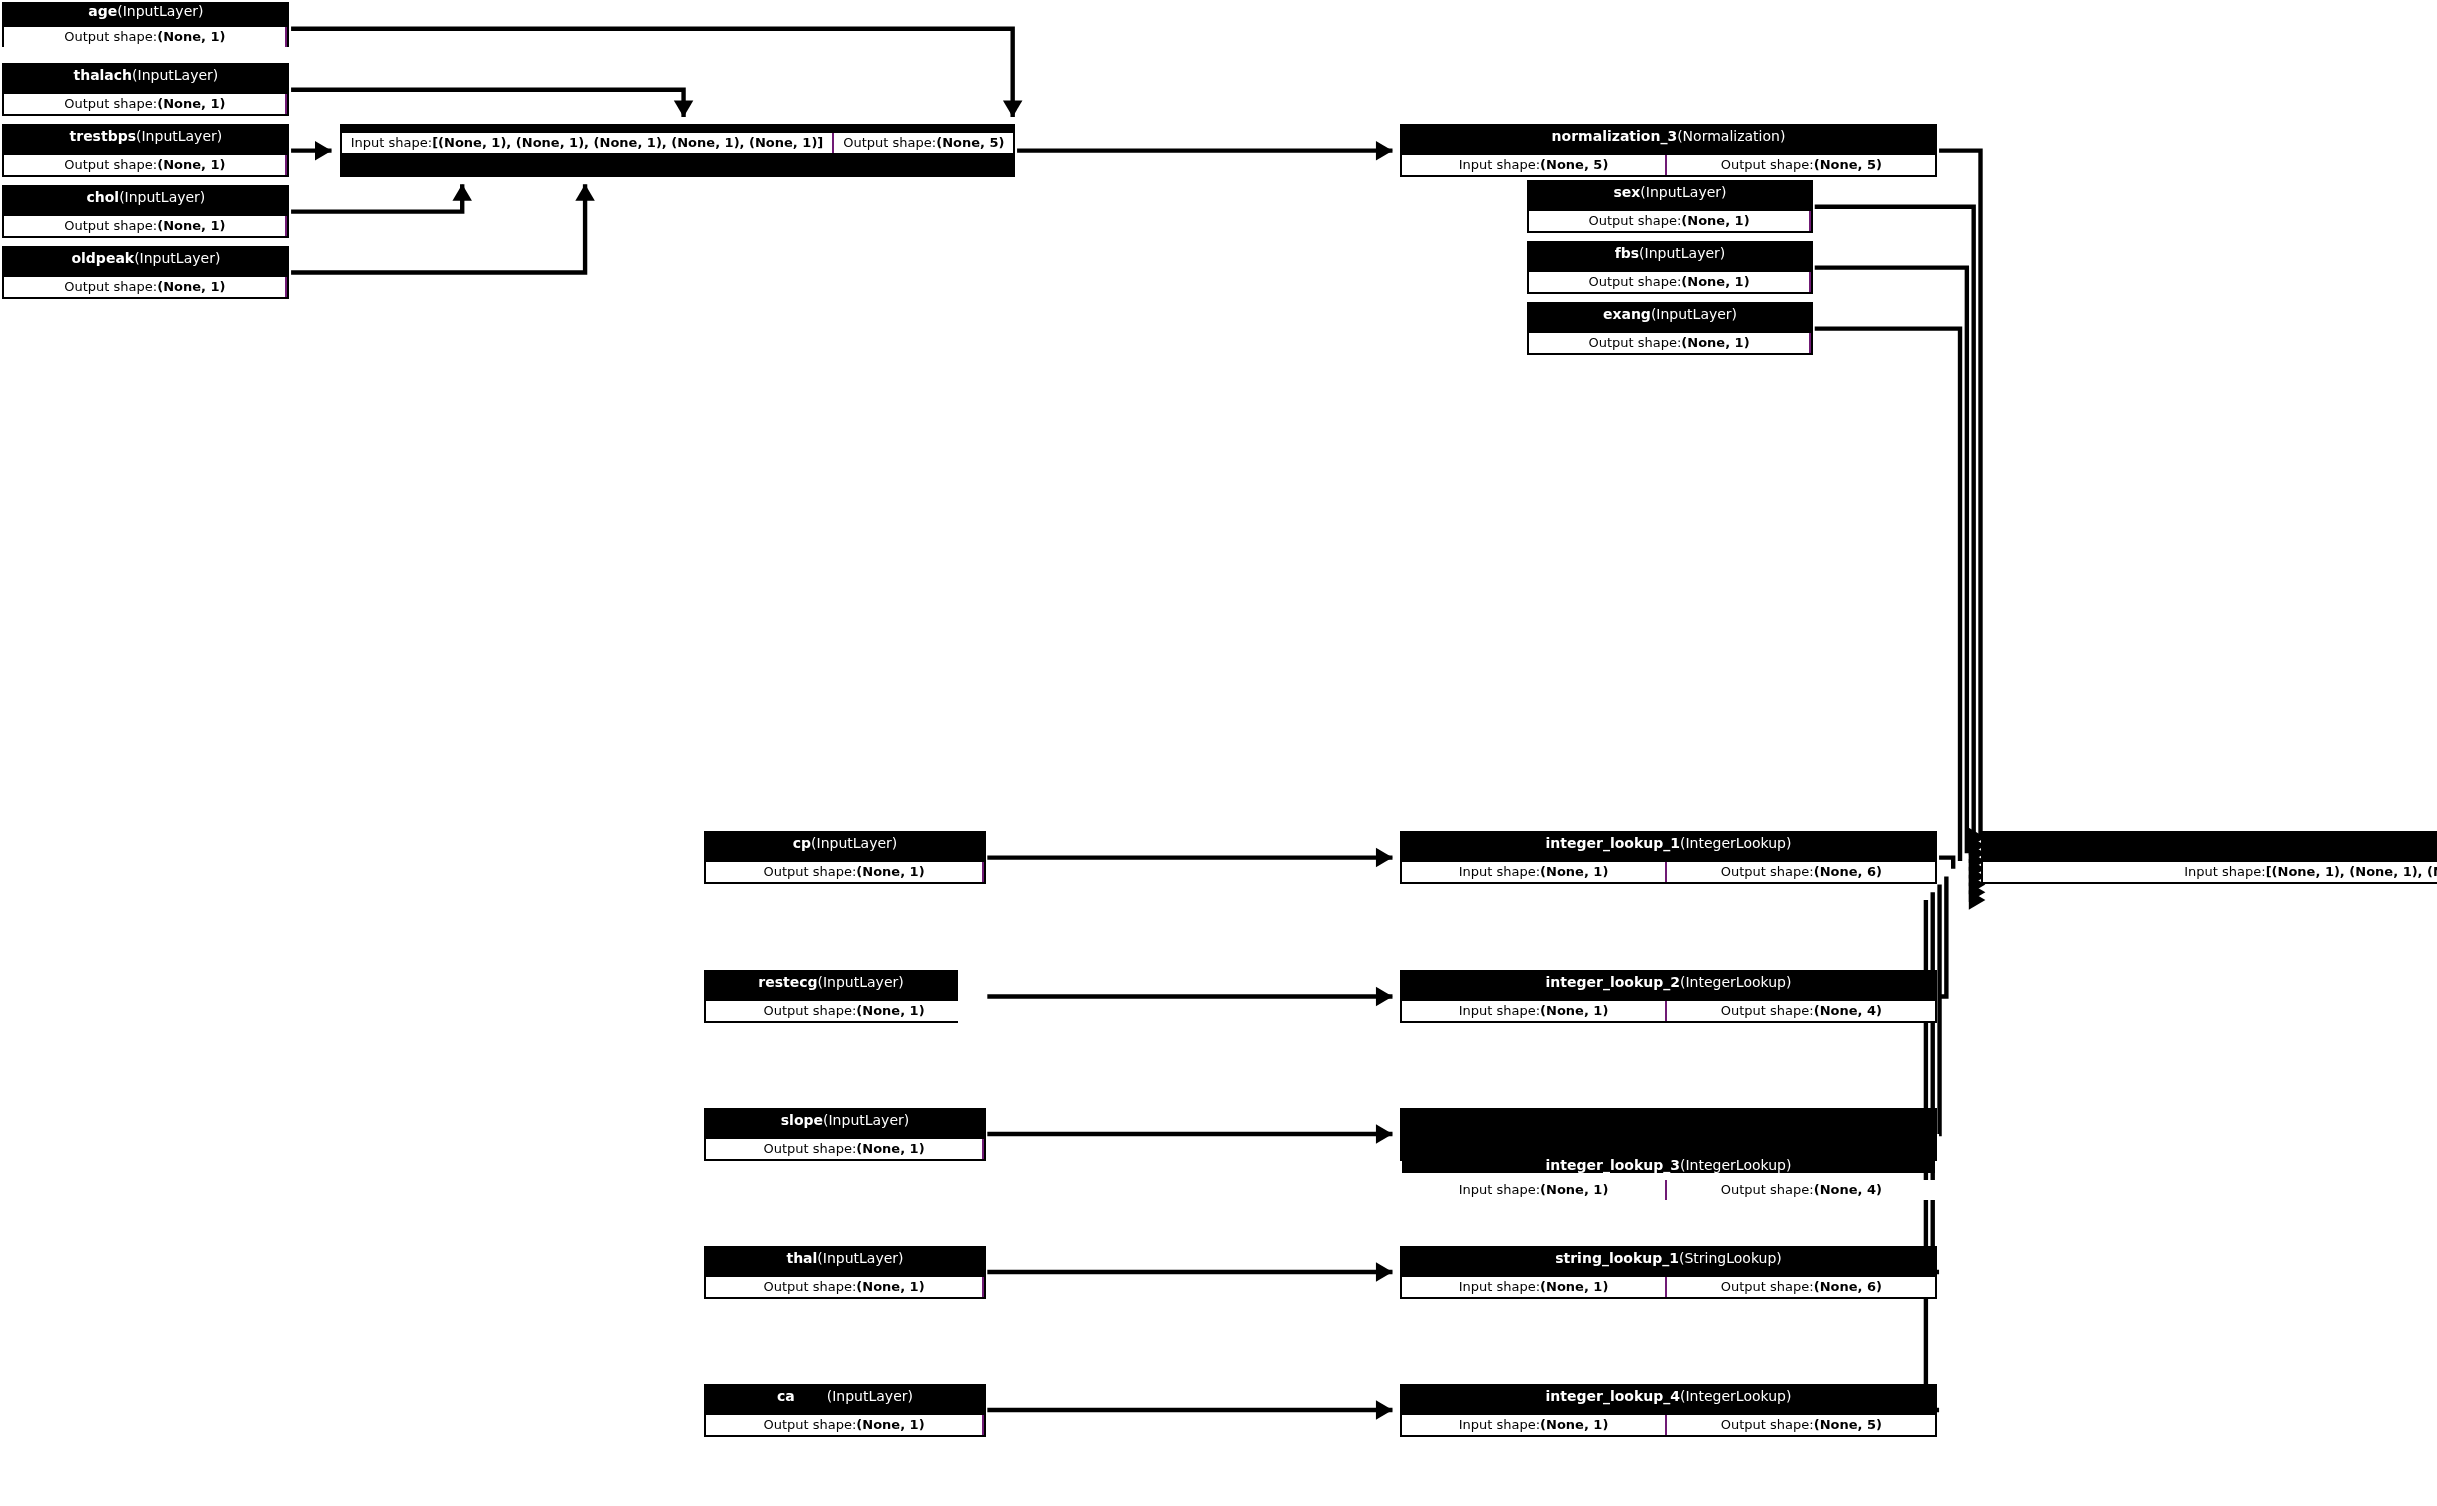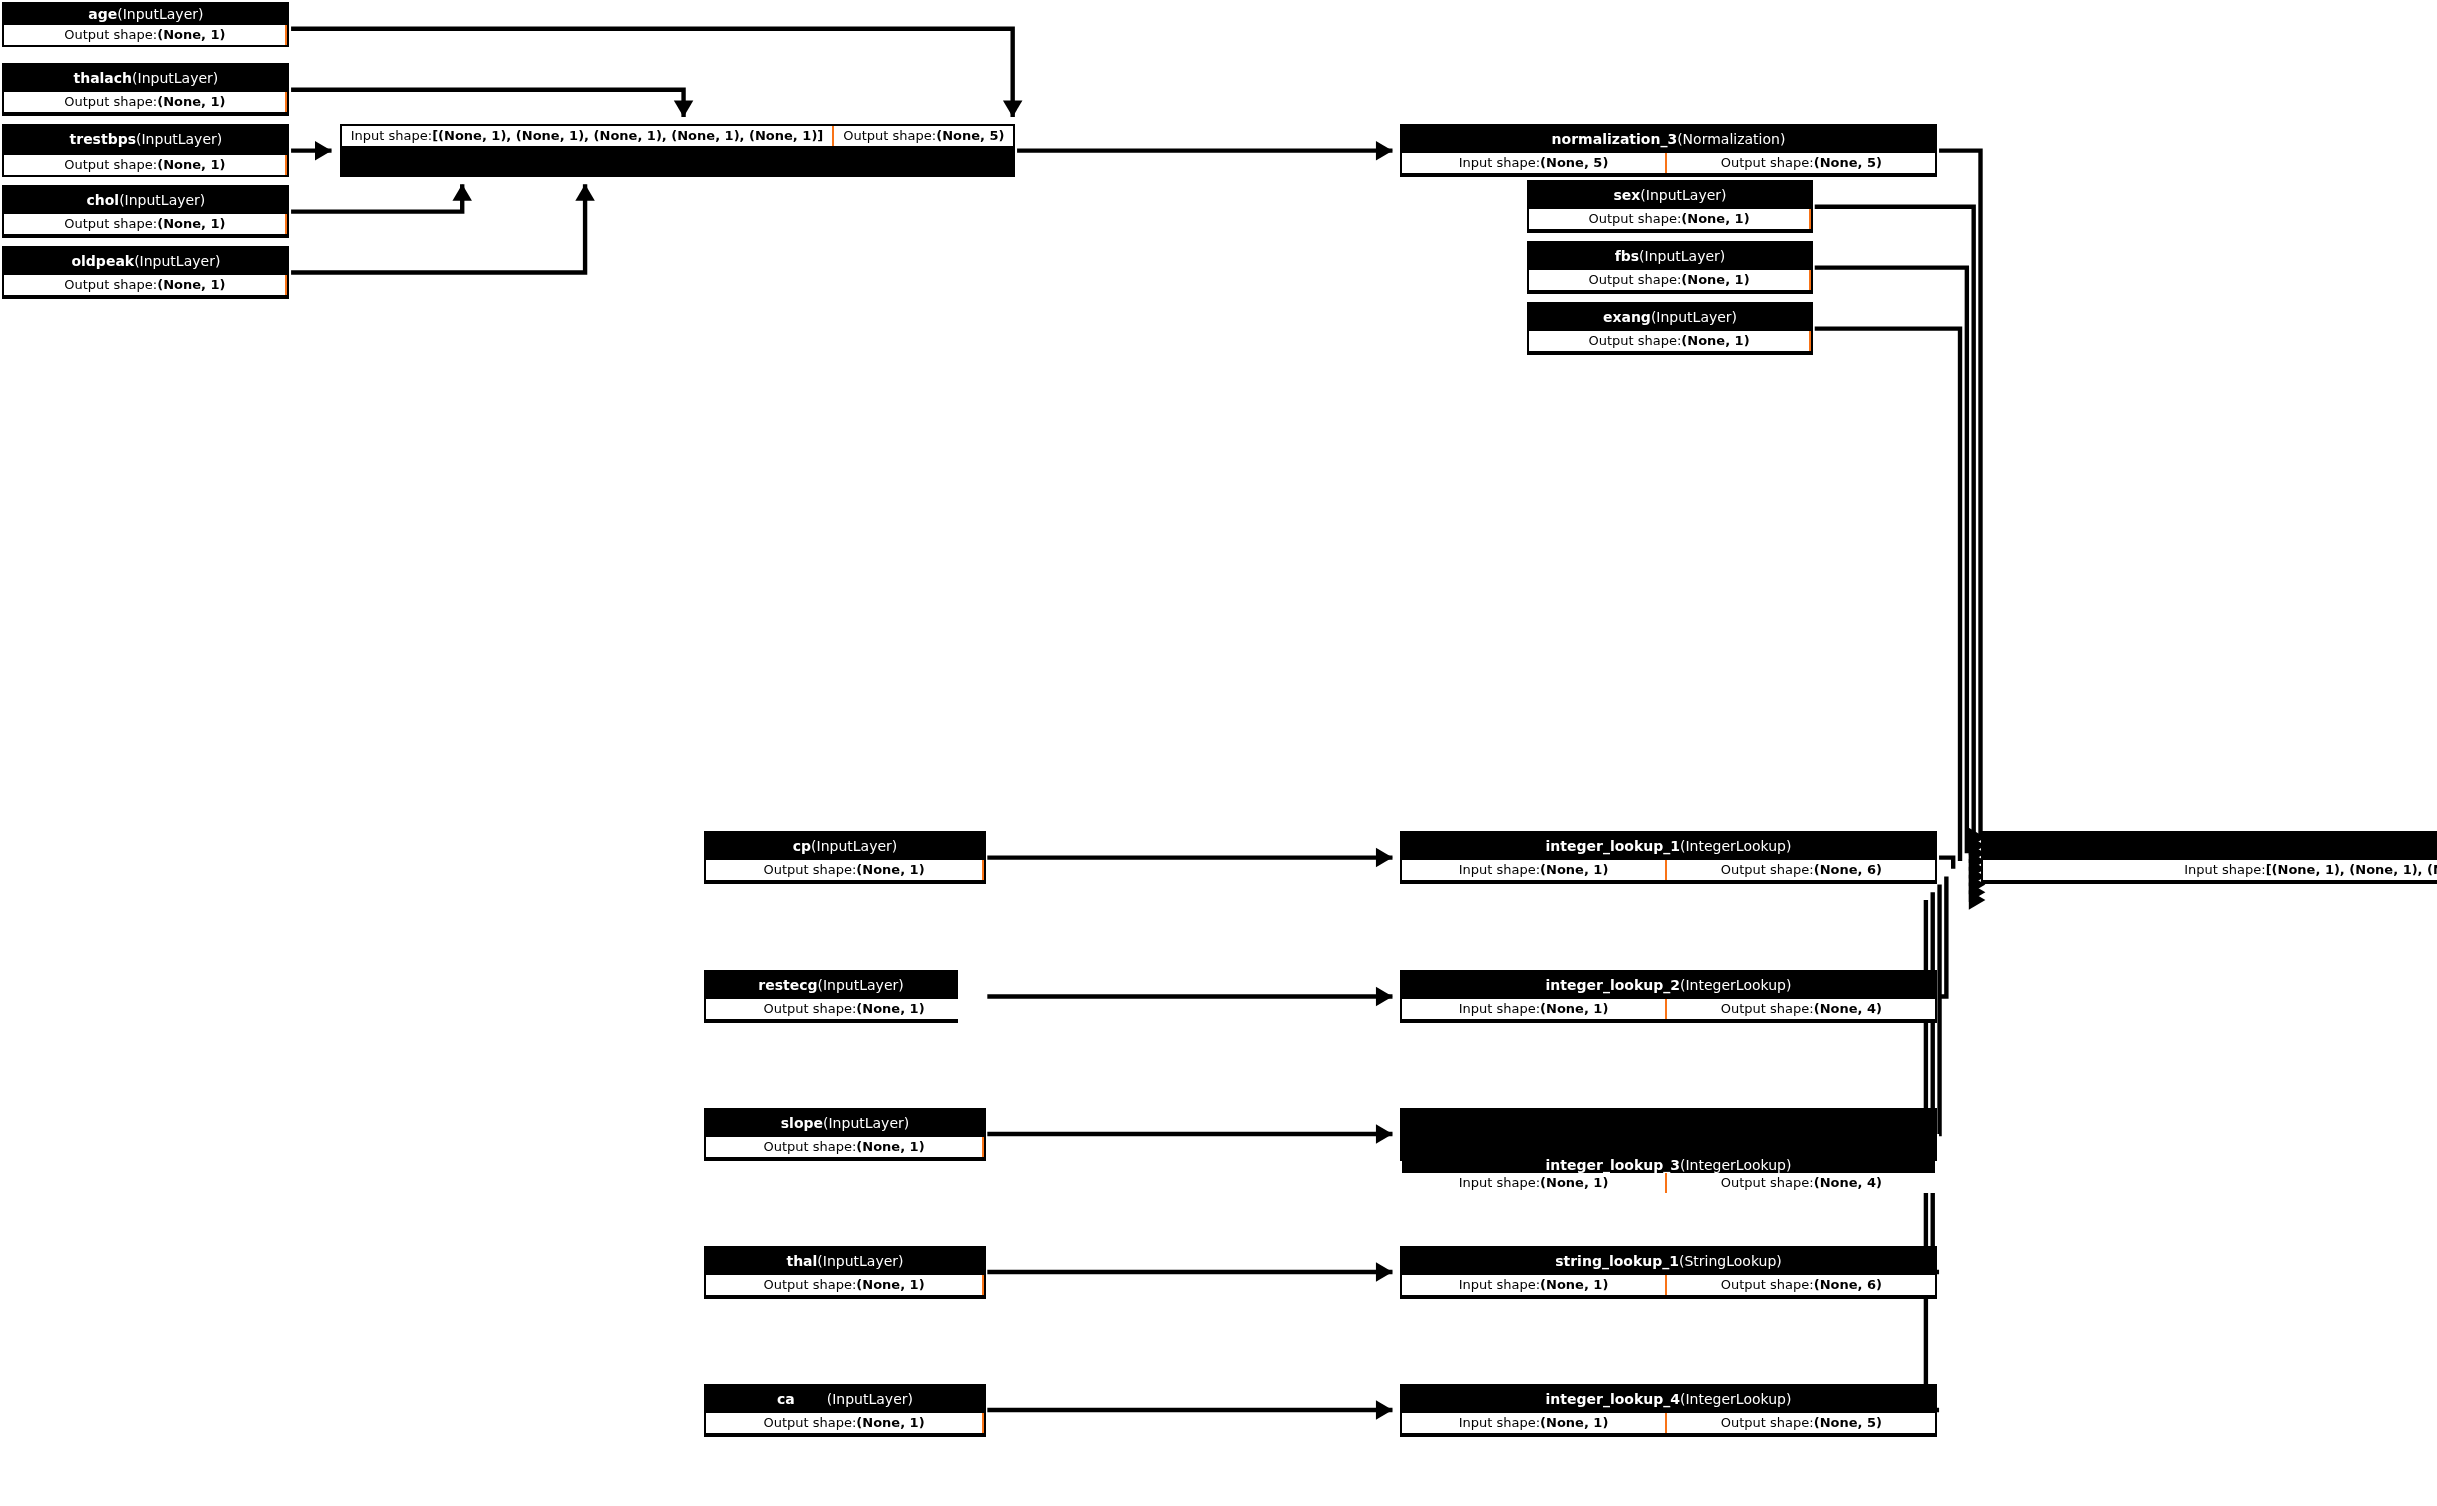--- a/index.html
+++ b/index.html
@@ -29,23 +29,24 @@
     line-height:1.1;
     white-space:nowrap;
     padding:0 6.8px;
     box-sizing:border-box;
   }
   .node-title b{font-weight:700;}
   .node-title span.ty{font-weight:400;}
   .node-body{
     display:flex;
     flex-direction:row;
-    background:#f97316;
+    background:#701a75;
     flex:0 0 auto;
     gap:2.4px;
+    margin-top:7px;
   }
   .cell{
     background:#ffffff;
     color:#000000;
     font-size:13px;
     line-height:1.1;
     display:flex;
     align-items:center;
     justify-content:center;
     white-space:nowrap;

